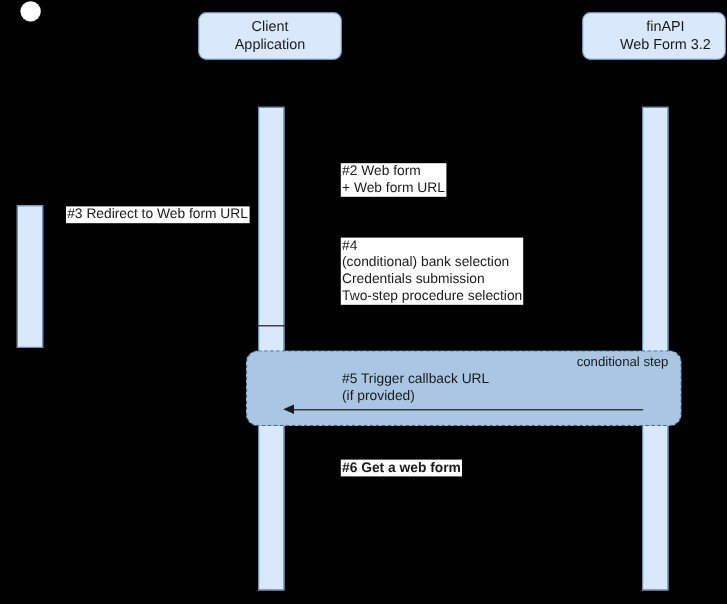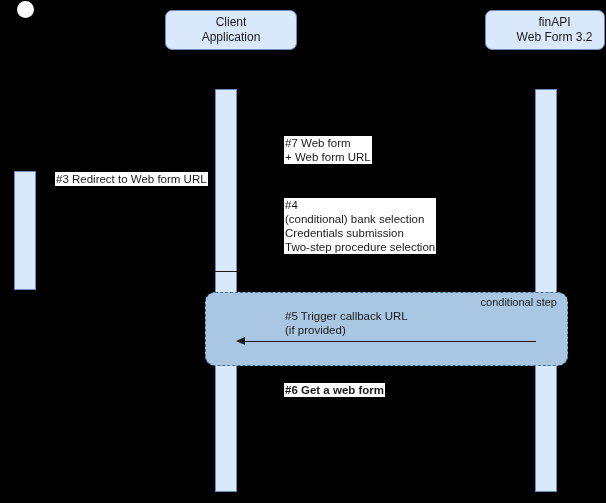--- a/index.html
+++ b/index.html
@@ -40,21 +40,21 @@
     line-height: 15px;
     text-align: center;
     display: flex;
     flex-direction: column;
     align-items: center;
     justify-content: center;
     padding: 2px 4px;
   }
   .participant .pline { display: block; white-space: nowrap; }
 
-  #participant-client { left: 165px; top: 10px; width: 132px; height: 40px; }
+  #participant-client { left: 165px; top: 10px; width: 120px; height: 40px; }
   #participant-finapi { left: 485px; top: 10px; width: 120px; height: 40px; padding-left: 23px; }
 
   
   .activation {
     position: absolute;
     box-sizing: border-box;
     background: #dae8fb;
     border: 1px solid #6c8ebf;
   }
   #activation-user   { left: 14px;  top: 171px; width: 22px; height: 119px; }
@@ -71,21 +71,21 @@
     border-top: 1px solid #1a1a1a;
   }
 
   
   .fragment {
     position: absolute;
     box-sizing: border-box;
     left: 205px;
     top: 292px;
     width: 363px;
-    height: 74px;
+    height: 63px;
     background: #a9c6e3;
     border: 1px dashed #4a6d8c;
     border-radius: 10px;
   }
   .fragment-label {
     position: absolute;
     right: 10px;
     top: 3px;
     font-size: 11px;
     color: #1a1a1a;
@@ -156,21 +156,21 @@
   <div class="activation-divider"></div>
 
   <div class="fragment">
     <span class="fragment-label">conditional step</span>
   </div>
 
   <div class="msg-line dark" id="arrow5-line"></div>
   <div class="arrow-head left" id="arrow5-head"></div>
 
 
-  <div class="msg-label" id="label-2"><span>#7 Web form</span><br><span>+ Web form URL</span></div>
+  <div class="msg-label" id="label-2"><span>#2 Web form</span><br><span>+ Web form URL</span></div>
 
   <div class="msg-label" id="label-3"><span>#3 Redirect to Web form URL</span></div>
 
   <div class="msg-label" id="label-4"><span>#4</span><br><span>(conditional) bank selection</span><br><span>Credentials submission</span><br><span>Two-step procedure selection</span><br></div>
 
   <div class="msg-label" id="label-5"><span>#5 Trigger callback URL</span><br><span>(if provided)</span></div>
 
   <div class="msg-label" id="label-6"><span>#6 Get a web form</span></div>
 
 </div>

